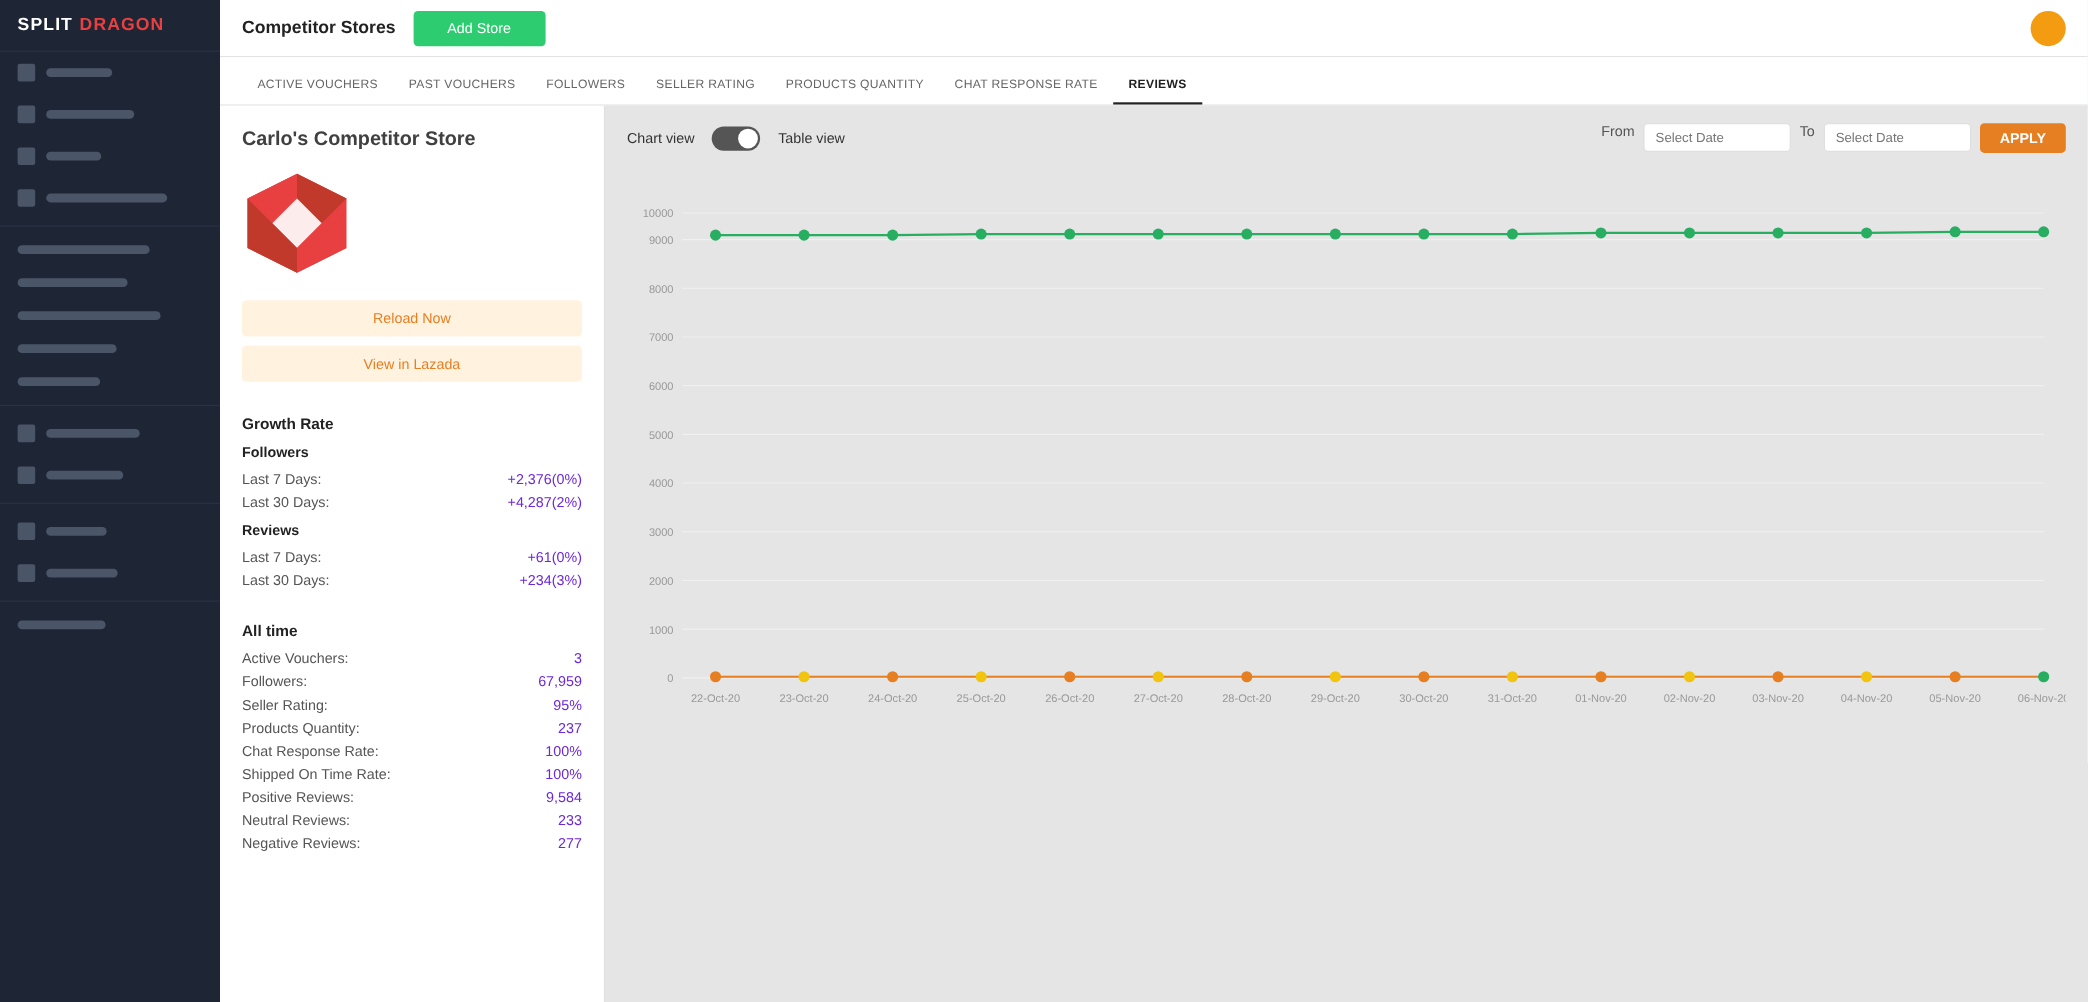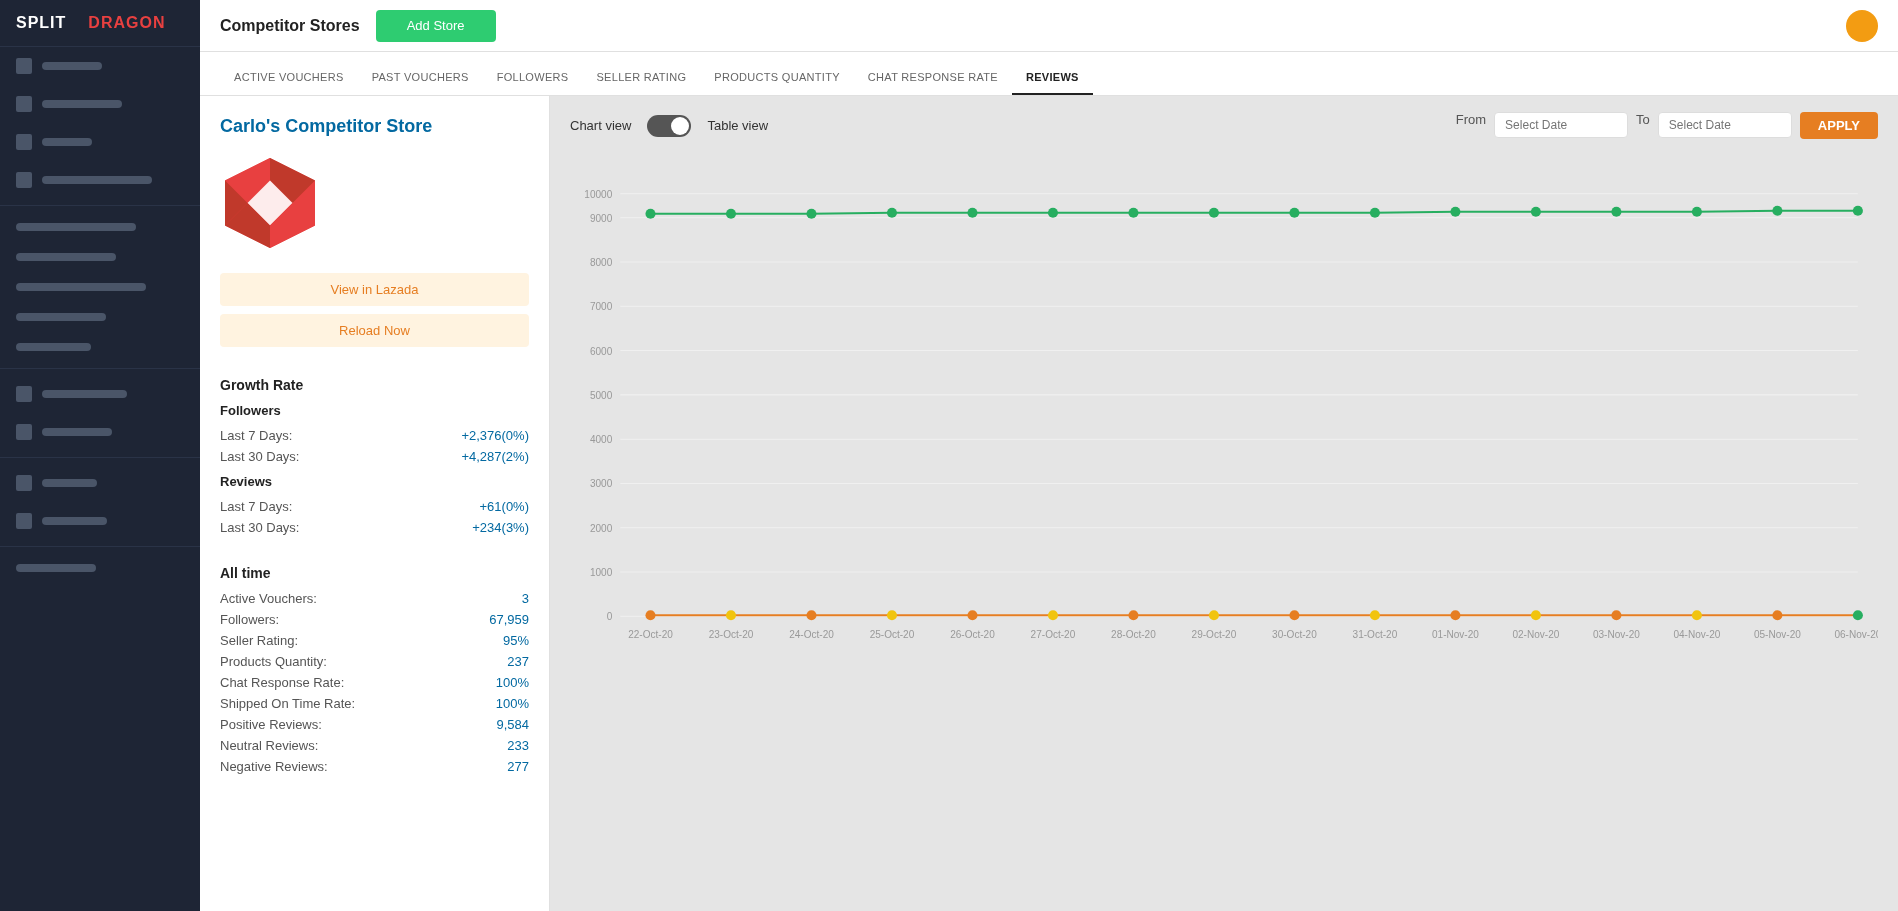--- a/index.html
+++ b/index.html
@@ -14,21 +14,21 @@
       flex-direction: column;
       padding: 0;
       flex-shrink: 0;
       height: 911px;
       overflow-y: auto;
     }
     .sidebar-logo {
       padding: 14px 16px;
       display: flex;
       align-items: center;
-      gap: 22px;
+      gap: 6px;
       border-bottom: 1px solid #2a3347;
     }
     .logo-split { color: #fff; font-weight: 700; font-size: 16px; letter-spacing: 1px; }
     .logo-dragon { color: #e84040; font-weight: 700; font-size: 16px; letter-spacing: 1px; }
     .sidebar-item {
       display: flex;
       align-items: center;
       gap: 10px;
       padding: 11px 16px;
       cursor: pointer;
@@ -135,21 +135,21 @@
       width: 350px;
       background: #fff;
       border-right: 1px solid #e0e0e0;
       overflow-y: auto;
       flex-shrink: 0;
       padding: 20px;
     }
     .store-title {
       font-size: 18px;
       font-weight: 700;
-      color: #0369a1;
+      color: #404040;
       margin-bottom: 16px;
     }
     .store-logo-container {
       width: 100px; height: 100px;
       margin-bottom: 20px;
       display: flex; align-items: center; justify-content: center;
     }
     .store-logo-svg { width: 100px; height: 100px; }
 
     .action-btn {
@@ -179,21 +179,21 @@
       margin: 30px 0 10px;
     }
     .data-row {
       display: flex;
       justify-content: space-between;
       font-size: 13px;
       color: #333;
       margin-bottom: 6px;
     }
     .data-row .label { color: #555; }
-    .data-row .value { font-weight: 500; color: #0369a1; }
+    .data-row .value { font-weight: 500; color: #6d28d9; }
 
     
     .right-panel {
       flex: 1;
       padding: 16px 20px;
       overflow-y: auto;
       background: #e5e5e5;
     }
 
     
@@ -378,22 +378,22 @@
           <polygon points="50,5 95,27.5 95,72.5 50,95 5,72.5 5,27.5" fill="#e84040"></polygon>
           <polygon points="50,5 95,27.5 72.5,50 50,27.5" fill="#c0392b"></polygon>
           <polygon points="50,5 50,27.5 27.5,50 5,27.5" fill="#e84040"></polygon>
           <polygon points="5,27.5 27.5,50 5,72.5" fill="#c0392b"></polygon>
           <polygon points="50,27.5 72.5,50 50,72.5 27.5,50" fill="#fff" opacity="0.9"></polygon>
           <polygon points="72.5,50 95,72.5 50,95 50,72.5" fill="#e84040"></polygon>
           <polygon points="27.5,50 5,72.5 50,95 50,72.5" fill="#c0392b"></polygon>
         </svg>
       </div>
 
+      <button class="action-btn btn-reload">Reload Now</button>
       <button class="action-btn btn-view">View in Lazada</button>
-      <button class="action-btn btn-reload">Reload Now</button>
 
       <div class="section-title">Growth Rate</div>
 
       <div class="section-title" style="font-size:13px; margin-top:4px;">Followers</div>
       <div class="data-row">
         <span class="label">Last 7 Days:</span>
         <span class="value">+2,376(0%)</span>
       </div>
       <div class="data-row">
         <span class="label">Last 30 Days:</span>

